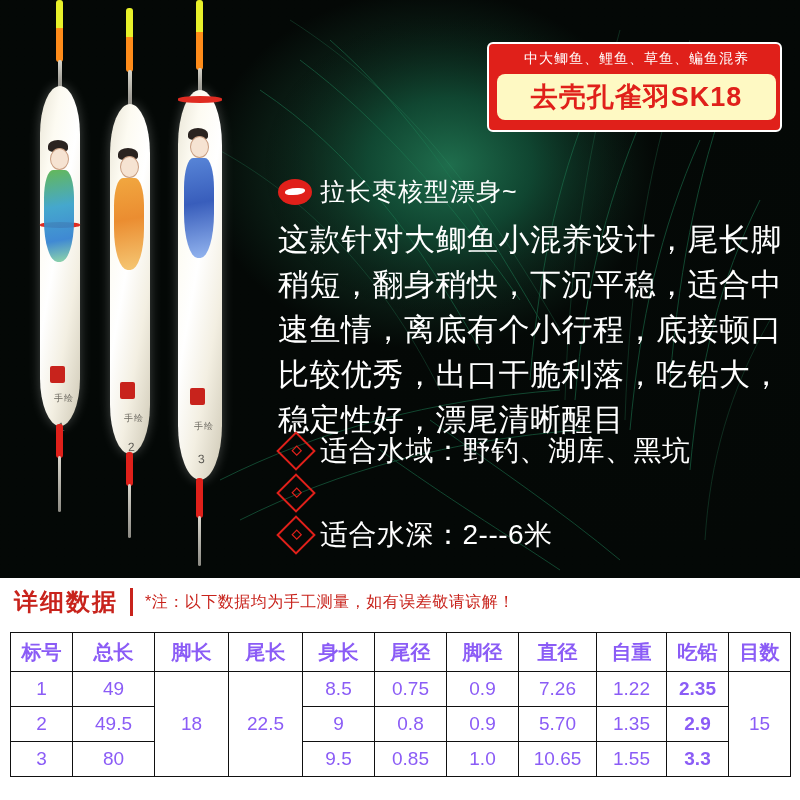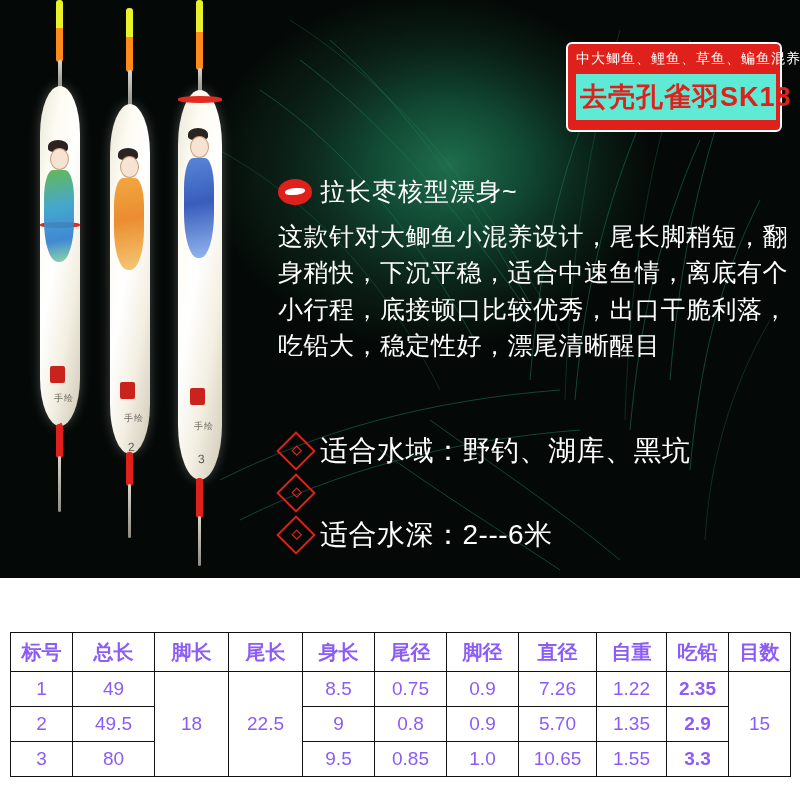--- a/index.html
+++ b/index.html
@@ -136,38 +136,38 @@
     color: #6b6860;
     font-size: 9px;
     letter-spacing: 1px;
   }
 
   
   .title-badge {
     position: absolute;
     right: 18px;
     top: 42px;
-    width: 216px;
+    width: 295px;
     background: #e0201a;
     border: 2px solid #ffffff;
     border-radius: 6px;
     padding: 6px 4px 10px 8px;
     box-sizing: border-box;
     text-align: center;
   }
   .title-badge .sub {
     color: #ffffff;
     font-size: 14px;
     letter-spacing: 1px;
     margin-bottom: 6px;
     white-space: nowrap;
   }
   .title-badge .main-wrap {
-    background: #5eead4;
-    border-radius: 0;
+    background: #fef9c3;
+    border-radius: 8px;
     padding: 5px 4px;
   }
   .title-badge .main {
     color: #e0201a;
     font-size: 27px;
     font-weight: bold;
     letter-spacing: 1px;
     white-space: nowrap;
   }
 
@@ -200,21 +200,21 @@
     border-radius: 60% 30% 60% 30%;
   }
   .desc-head-text {
     color: #ffffff;
     font-size: 25px;
     font-weight: normal;
     letter-spacing: 1px;
   }
   .desc-body {
     color: #ffffff;
-    font-size: 25px;
+    font-size: 31px;
     line-height: 1.45;
     letter-spacing: 0.5px;
   }
 
   
   .specs {
     position: absolute;
     left: 282px;
     top: 432px;
     width: 500px;
@@ -417,20 +417,25 @@
       <div class="spec-row">
         <div class="spec-mark"><span>◇</span></div>
       </div>
       <div class="spec-row">
         <div class="spec-mark"><span>◇</span></div>
         <div class="spec-text">适合水深：2---6米</div>
       </div>
     </div>
   </div>
 
+  <div class="data-head">
+    <div class="big">详细数据</div>
+    <div class="divider"></div>
+    <div class="note">*注：以下数据均为手工测量，如有误差敬请谅解！</div>
+  </div>
 
   <div class="table-wrap">
     <table class="spec-table">
       <colgroup>
         <col style="width:62px">
         <col style="width:82px">
         <col style="width:74px">
         <col style="width:74px">
         <col style="width:72px">
         <col style="width:72px">

